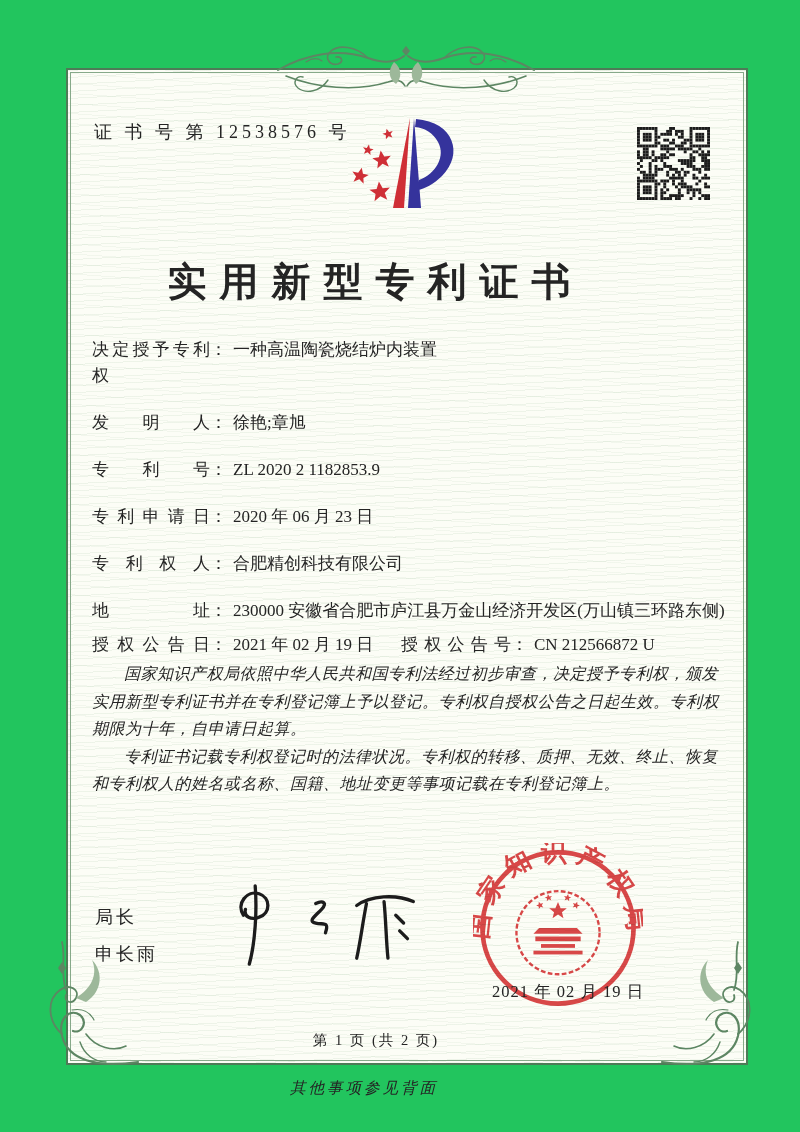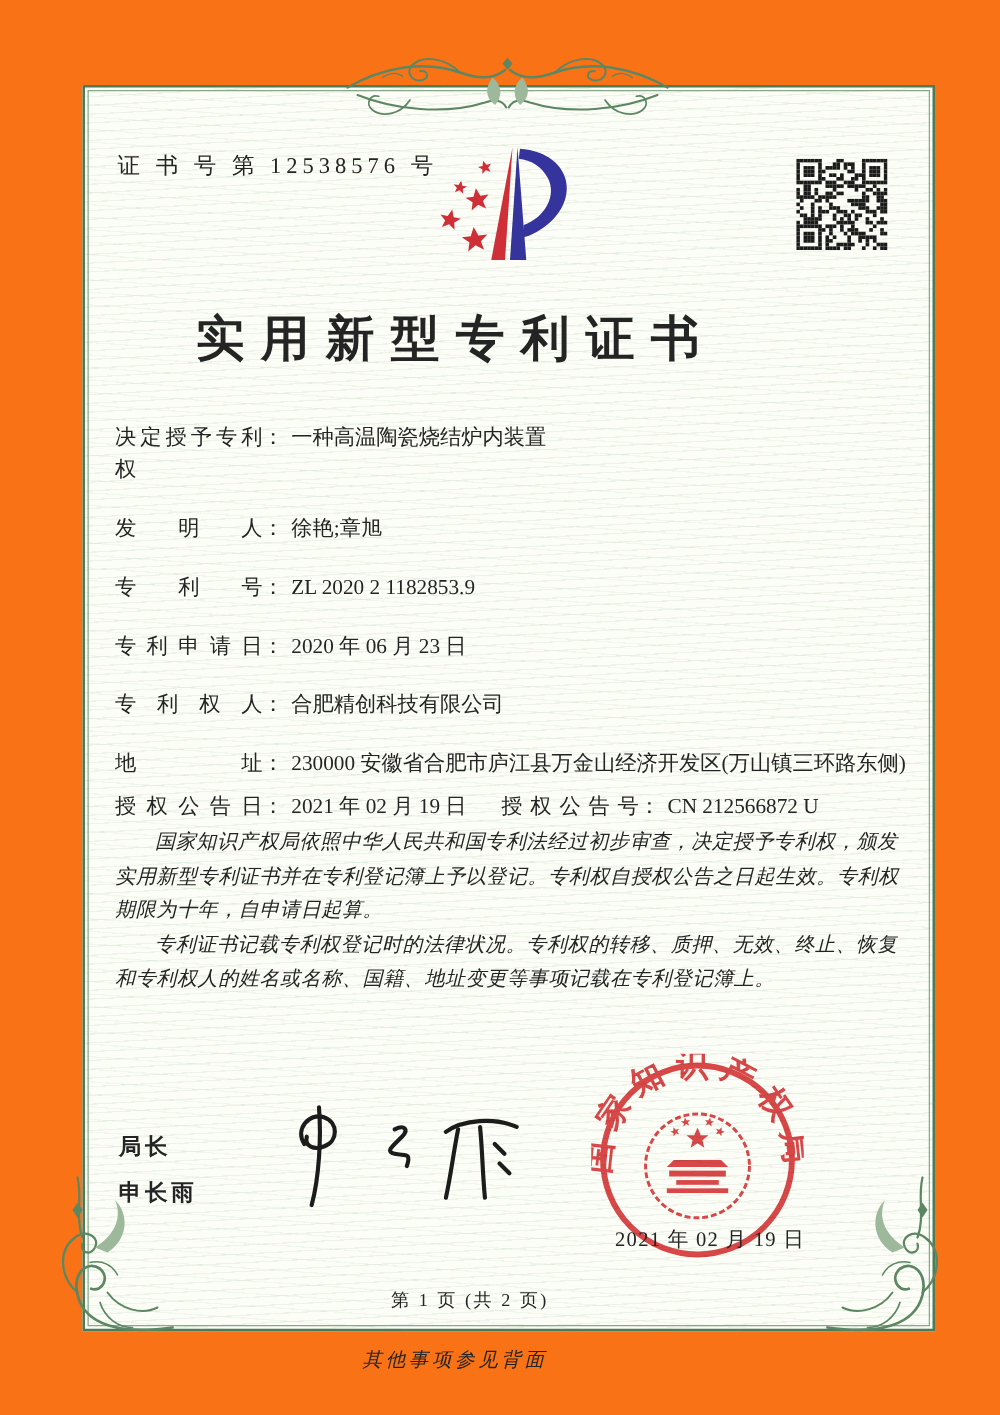--- a/index.html
+++ b/index.html
@@ -2,61 +2,61 @@
 <html style="--border-green: #4e7b57; --accent-green: #5d8663; --seal-red: #d93a3c; --logo-blue: #35339c; --logo-red: #cf2f36; --text: #242424;"><head>
 <meta charset="utf-8">
 <style>
   :root{
     --border-green:#4e7b57; --accent-green:#5d8663; --light-green:#a8c2a4;
     --seal-red:#d93a3c; --logo-blue:#35339c; --logo-red:#cf2f36; --text:#242424;
   }
   html,body{margin:0;padding:0;background:#ffffff;}
   .page{
     position:relative; width:800px; height:1132px; margin:0 auto; overflow:hidden;
-    background:#f97316; font-family:"Liberation Serif","DejaVu Serif",serif; color:var(--text,#242424);
+    background:#22c55e; font-family:"Liberation Serif","DejaVu Serif",serif; color:var(--text,#242424);
   }
   
   .frame{
     position:absolute; left:66px; top:68px; width:678px; height:993px;
     border:2px solid var(--border-green,#4e7b57);
     background:
       repeating-linear-gradient(177deg, rgba(140,180,140,.13) 0 1px, transparent 1px 7px),
       repeating-linear-gradient(184deg, rgba(140,180,140,.09) 0 1px, transparent 1px 10px),
       #fcfdf6;
   }
   .frame-inner{position:absolute; inset:2px; border:1px solid #86a989;}
   .orn{position:absolute; pointer-events:none;}
   .orn-top{left:276px; top:40px; width:260px; height:64px;}
   .orn-bl{left:26px; top:938px; width:115px; height:140px;}
   .orn-br{left:659px; top:938px; width:115px; height:140px; transform:scaleX(-1);}
   .cert-no{position:absolute; left:94px; top:120px; font-size:18px; letter-spacing:4px;}
   .logo{position:absolute; left:346px; top:112px; width:130px; height:106px;}
   .qr{position:absolute; left:637px; top:127px; width:73px; height:73px;}
   .title{
-    position:absolute; left:0; top:240px; width:708px; margin:4px; text-align:center;
+    position:absolute; left:0; top:240px; width:708px; margin:15px; text-align:center;
     font-size:39px; font-weight:700; letter-spacing:13px; text-indent:13px;
   }
   .fields{position:absolute; left:92px; top:337px; width:636px; font-size:17px;}
   .field-row{display:flex; align-items:flex-start; line-height:26px; margin-bottom:21px;}
   .field-row.addr{margin-bottom:8px;}
   .field-label{
     display:inline-block; width:118px; flex:0 0 118px;
     text-align:justify; text-align-last:justify;
   }
   .field-label.l2{width:110px; flex:0 0 110px; }
   .field-colon{flex:0 0 auto; margin-right:6px;}
   .field-value{flex:1 1 auto;}
   .field-value.fixed{flex:0 0 auto; min-width:168px;}
   .body-text{
     position:absolute; left:92px; top:660px; width:632px;
     font-size:16px; line-height:27.5px; font-style:italic; letter-spacing:.5px;
   }
   .body-text p{margin:0; text-indent:2em;}
   .director{position:absolute; left:95px; top:905px; font-size:18px; letter-spacing:3px;}
-  .director div{margin-bottom:13px;font-weight:bold;}
+  .director div{margin-bottom:13px;}
   .signature{position:absolute; left:222px; top:874px; width:205px; height:102px;}
   .seal{position:absolute; left:473px; top:843px; width:170px; height:170px; opacity:.93; mix-blend-mode:multiply;}
   .seal-date{position:absolute; left:492px; top:981px; font-size:16.5px; letter-spacing:1px;}
   .page-info{position:absolute; left:0; top:1031px; width:752px; text-align:center; font-size:14.5px; letter-spacing:2px;}
   .back-note{position:absolute; left:0; top:1078px; width:728px; text-align:center; font-size:15.5px; font-style:italic; letter-spacing:3px;}
 </style>
 </head>
 <body>
 
 <div class="page">

